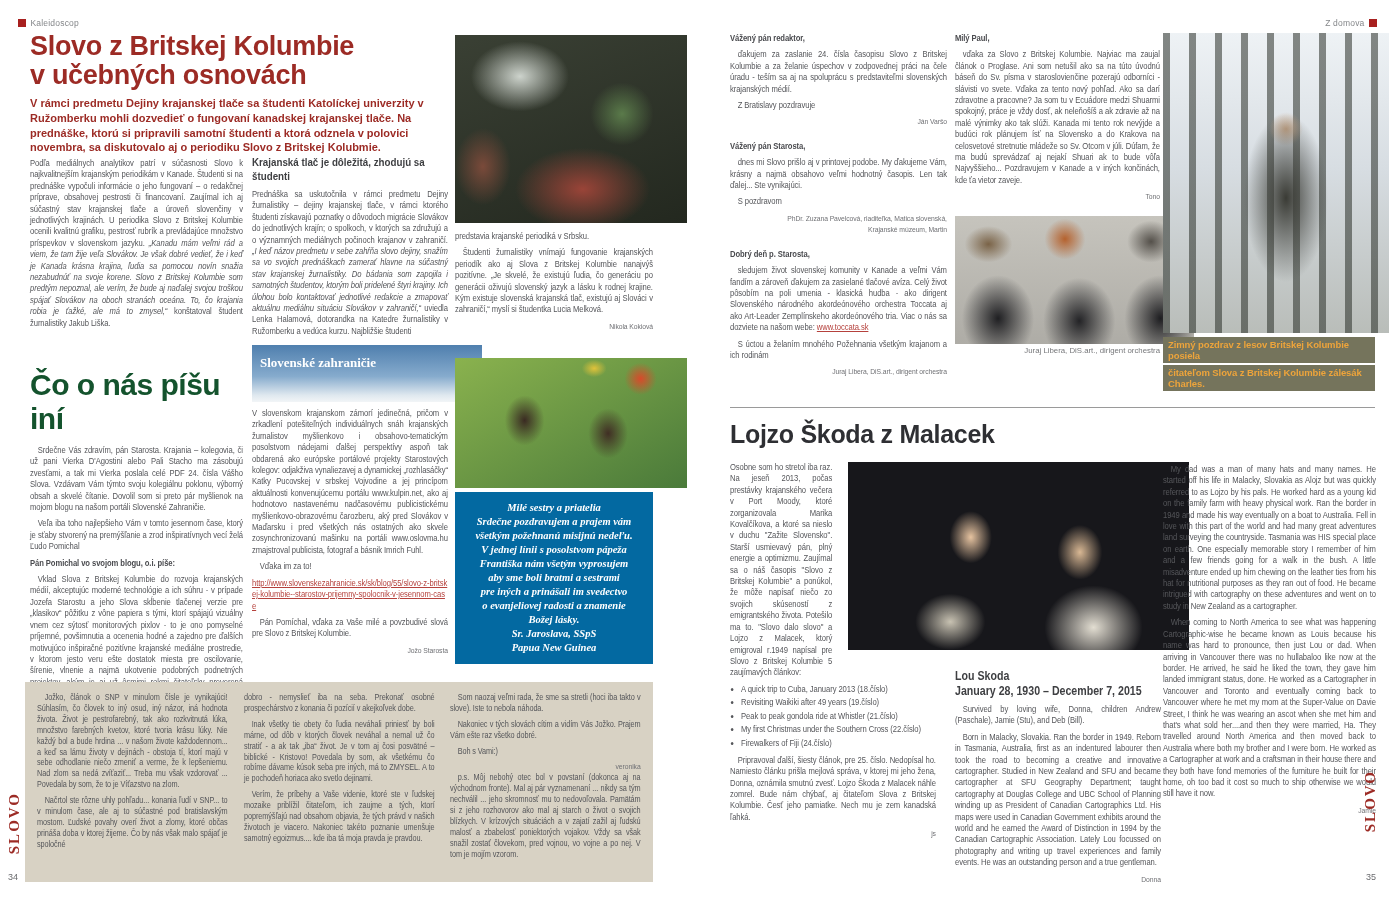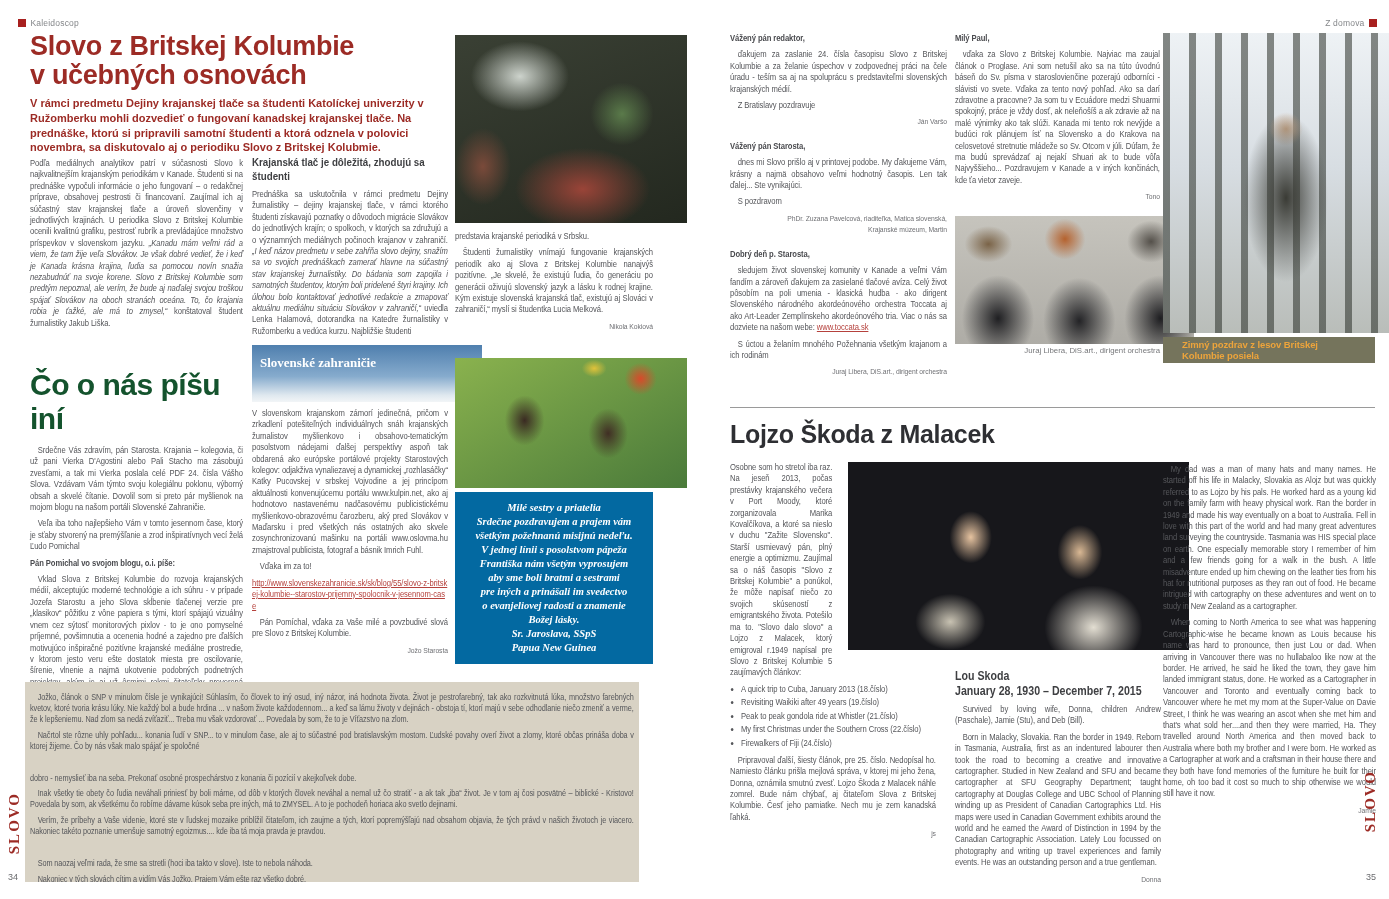--- a/index.html
+++ b/index.html
@@ -53,26 +53,26 @@
       radial-gradient(26px 26px at 50% 32%,#c8a88a,transparent 65%),
       repeating-linear-gradient(90deg,rgba(40,45,38,0.55) 0 7px,rgba(255,255,255,0) 7px 26px),
       linear-gradient(#eef2f5 0%,#d7dde2 45%,#b9bdb9 100%);}
   .photo-lou{height:188px;background:
       radial-gradient(34px 42px at 36% 40%,#e6c3a0,transparent 62%),
       radial-gradient(36px 44px at 68% 48%,#d9b894,transparent 62%),
       radial-gradient(70px 60px at 72% 88%,#e3ded2,transparent 70%),
       radial-gradient(50px 40px at 30% 85%,#c8c2b2,transparent 70%),
       #17171b;}
   .caption-bar{display:inline-block;background:#75745c;color:#eda43b;font-weight:bold;
-      font-size:9.5px;padding:2px 19px;margin-bottom:2px;letter-spacing:-0.1px;}
+      font-size:9.5px;padding:2px 5px;margin-bottom:2px;letter-spacing:-0.1px;}
   .greenbox{background:#0369a1;color:#ffffff;padding:9px 6px;
       font-family:"Liberation Serif",serif;font-style:italic;font-weight:bold;
       font-size:10.5px;line-height:14px;text-align:center;white-space:pre-line;}
-  .beige{background:#d8d2c4;padding:10px 5px;display:grid;
-      grid-template-columns:1fr;gap:16px;overflow:hidden;}
+  .beige{background:#d8d2c4;padding:10px 12px;display:grid;
+      grid-template-columns:1fr 1fr 1fr;gap:16px;overflow:hidden;}
   .beige .b9{font-size:8.6px;line-height:10.9px;}
   .hr{height:1px;background:#9a9a9a;}
   .vlogo{writing-mode:vertical-rl;transform:rotate(180deg);
       font-family:"Liberation Serif",serif;font-weight:bold;font-size:15px;
       color:#9c2b25;letter-spacing:2px;}
   .pagenum{font-size:9px;color:#6a6b6e;}
   ul.blts{margin:2px 0 6px 13px;padding:0;}
   ul.blts li{margin:0 0 2.5px;font-size:9px;line-height:11px;text-align:left;}
   .obit-name{font-size:12.5px;font-weight:bold;color:#3e3f42;line-height:15px;margin:0;}
   .spacer-r{float:right;width:122px;height:196px;}
@@ -215,20 +215,21 @@
       </div>
     </div>
     <div class="photo photo-accordion" style="margin-top:8px;"></div>
     <div class="capsm">Juraj Libera, DiS.art., dirigent orchestra</div>
   </div>
 
   <div class="abs" style="left:1163px;top:33px;width:212px;">
     <div class="photo photo-winter"></div>
     <div style="margin-top:4px;">
       <span class="caption-bar">Zimný pozdrav z lesov Britskej Kolumbie posiela</span><br>
+      <span class="caption-bar">čitateľom Slova z Britskej Kolumbie zálesák Charles.</span>
     </div>
   </div>
 
   <div class="abs hr" style="left:730px;top:407px;width:645px;"></div>
 
   <h2 class="abs title3" style="left:730px;top:420px;">Lojzo Škoda z Malacek</h2>
 
   <div class="abs photo photo-lou" style="left:848px;top:462px;width:307px;"></div>
 
   <div class="abs" style="left:730px;top:462px;width:206px;">

